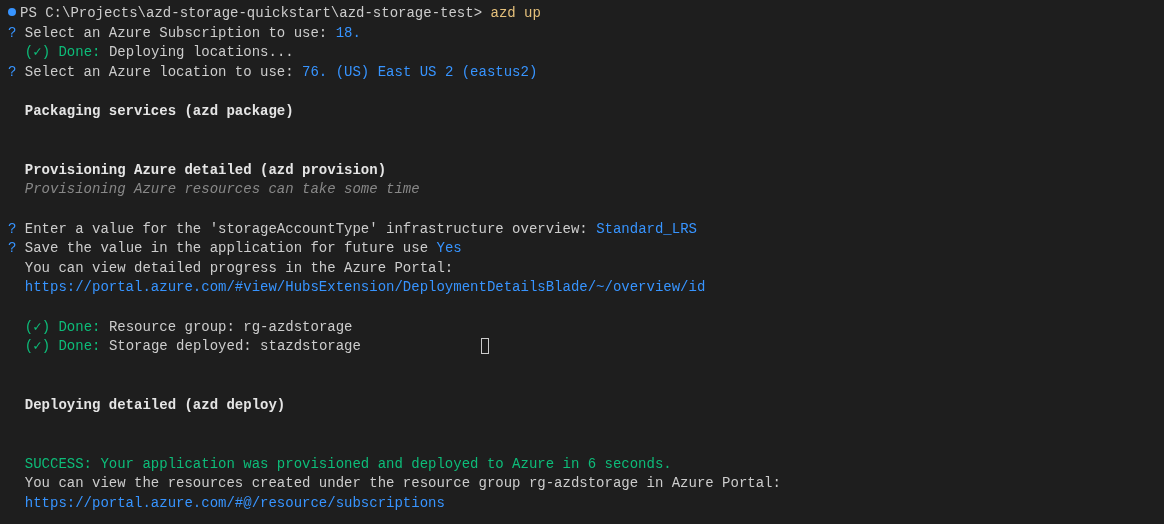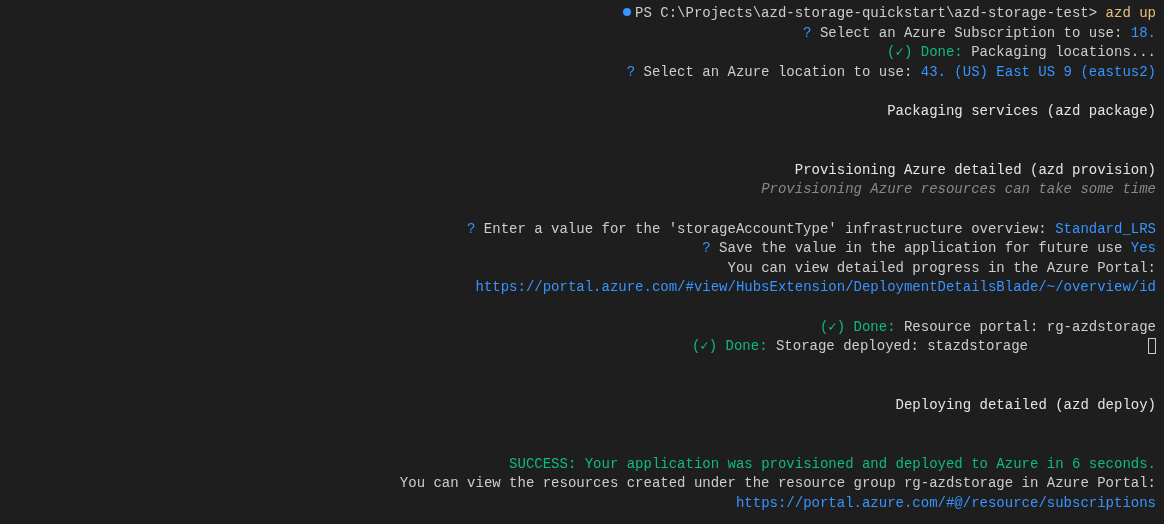--- a/index.html
+++ b/index.html
@@ -1,19 +1,18 @@
 <!DOCTYPE html>
 <html><head>
   <meta charset="utf-8">
   <style>
     * {
       margin: 0;
       padding: 0;
       box-sizing: border-box;
-      text-align: right;
     }
     body {
       background: #1e1e1e;
       color: #cccccc;
       font-family: 'Consolas', 'Courier New', monospace;
       font-size: 14px;
       line-height: 1.4;
       padding: 4px 8px;
       width: 1164px;
       height: 524px;
@@ -27,44 +26,44 @@
       width: 8px;
       height: 8px;
       background: #3794ff;
       border-radius: 50%;
       margin-right: 4px;
       vertical-align: middle;
       position: relative;
       top: -1px;
     }
     .white { color: #cccccc; }
-    .bright-white { color: #e5e5e5; font-weight: normal; }
+    .bright-white { color: #e5e5e5; font-weight: bold; }
     .cyan { color: #3794ff; }
     .green { color: #0dbc79; }
     .dim { color: #888888; font-style: italic; }
     .yellow { color: #e5c07b; }
     .cursor {
       display: inline-block;
       width: 8px;
       height: 16px;
       border: 1px solid #cccccc;
       vertical-align: middle;
       margin-left: 2px;
     }
   </style>
 </head>
 <body>
 
 <div class="line"><span class="dot"></span><span class="white">PS C:\Projects\azd-storage-quickstart\azd-storage-test&gt;</span> <span class="yellow">azd up</span></div>
 
 <div class="line"><span class="cyan">?</span> <span class="white">Select an Azure Subscription to use:</span> <span class="cyan">18.</span></div>
 
-<div class="line">  <span class="green">(✓)</span> <span class="green">Done:</span> <span class="white">Packaging locations...</span></div>
+<div class="line">  <span class="green">(✓)</span> <span class="green">Done:</span> <span class="white">Deploying locations...</span></div>
 
-<div class="line"><span class="cyan">?</span> <span class="white">Select an Azure location to use:</span> <span class="cyan">43. (US) East US 9 (eastus2)</span></div>
+<div class="line"><span class="cyan">?</span> <span class="white">Select an Azure location to use:</span> <span class="cyan">76. (US) East US 2 (eastus2)</span></div>
 
 <div class="line"> </div>
 
 <div class="line bright-white">  Packaging services (azd package)</div>
 
 <div class="line"> </div>
 <div class="line"> </div>
 
 <div class="line bright-white">  Provisioning Azure detailed (azd provision)</div>
 <div class="line dim">  Provisioning Azure resources can take some time</div>
@@ -73,21 +72,21 @@
 
 <div class="line"><span class="cyan">?</span> <span class="white">Enter a value for the 'storageAccountType' infrastructure overview:</span> <span class="cyan">Standard_LRS</span></div>
 
 <div class="line"><span class="cyan">?</span> <span class="white">Save the value in the application for future use</span> <span class="cyan">Yes</span></div>
 
 <div class="line white">  You can view detailed progress in the Azure Portal:</div>
 <div class="line cyan">  https://portal.azure.com/#view/HubsExtension/DeploymentDetailsBlade/~/overview/id</div>
 
 <div class="line"> </div>
 
-<div class="line">  <span class="green">(✓)</span> <span class="green">Done:</span> <span class="white">Resource portal: rg-azdstorage</span></div>
+<div class="line">  <span class="green">(✓)</span> <span class="green">Done:</span> <span class="white">Resource group: rg-azdstorage</span></div>
 
 <div class="line">  <span class="green">(✓)</span> <span class="green">Done:</span> <span class="white">Storage deployed: stazdstorage</span><span class="cursor" style="margin-left: 120px;"></span></div>
 
 <div class="line"> </div>
 <div class="line"> </div>
 
 <div class="line bright-white">  Deploying detailed (azd deploy)</div>
 
 <div class="line"> </div>
 <div class="line"> </div>

